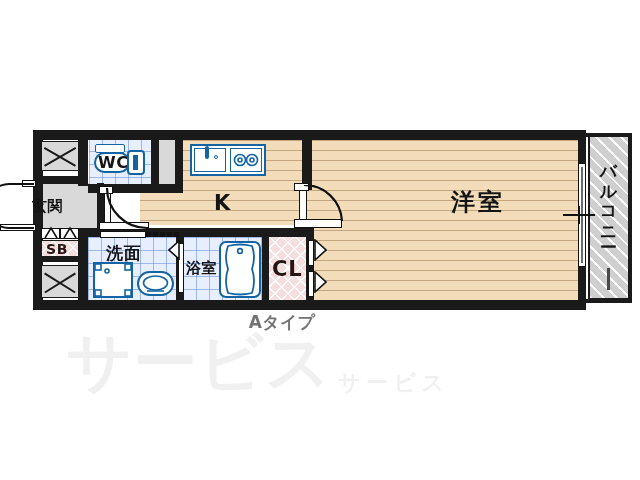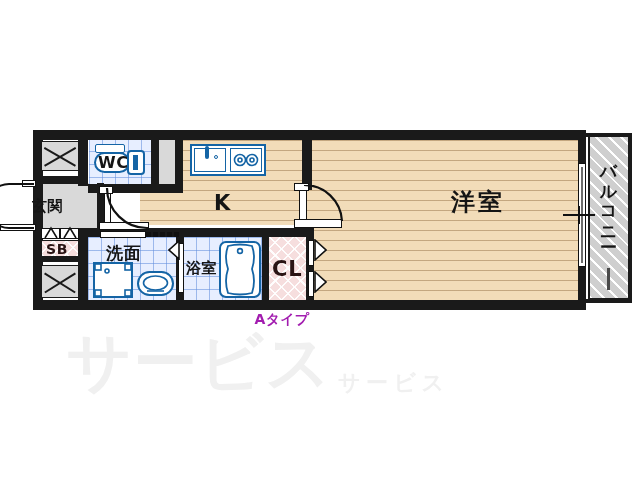--- a/index.html
+++ b/index.html
@@ -51,21 +51,21 @@
   .xbox:after{transform:rotate(var(--a2));}
   .arc{position:absolute;border:2px solid #111;background:transparent;}
 
   
   #watermark{position:absolute;left:0;right:0;top:330px;text-align:center;
      color:#f0f0f0;font-size:64px;font-weight:700;letter-spacing:.02em;
      user-select:none;pointer-events:none;line-height:1;}
   #watermark .wm-sub{font-size:22px;letter-spacing:.25em;vertical-align:bottom;
      display:inline-block;margin-left:6px;}
   #typelabel{position:absolute;left:0;right:0;top:311px;text-align:center;
-     font-size:14px;font-weight:700;color:#a21caf;letter-spacing:.02em;padding-left:48px;}
+     font-size:17px;font-weight:700;color:#737373;letter-spacing:.02em;padding-left:48px;}
 </style>
 </head>
 <body>
 
 <div id="stage">
 
   <div class="abs floor-wood" style="left:140px;top:140px;width:170px;height:85px;"></div>
   <div class="abs floor-wood" style="left:305px;top:140px;width:275px;height:160px;"></div>
 
   <div class="abs floor-grey" style="left:38px;top:183px;width:62px;height:50px;"></div>

